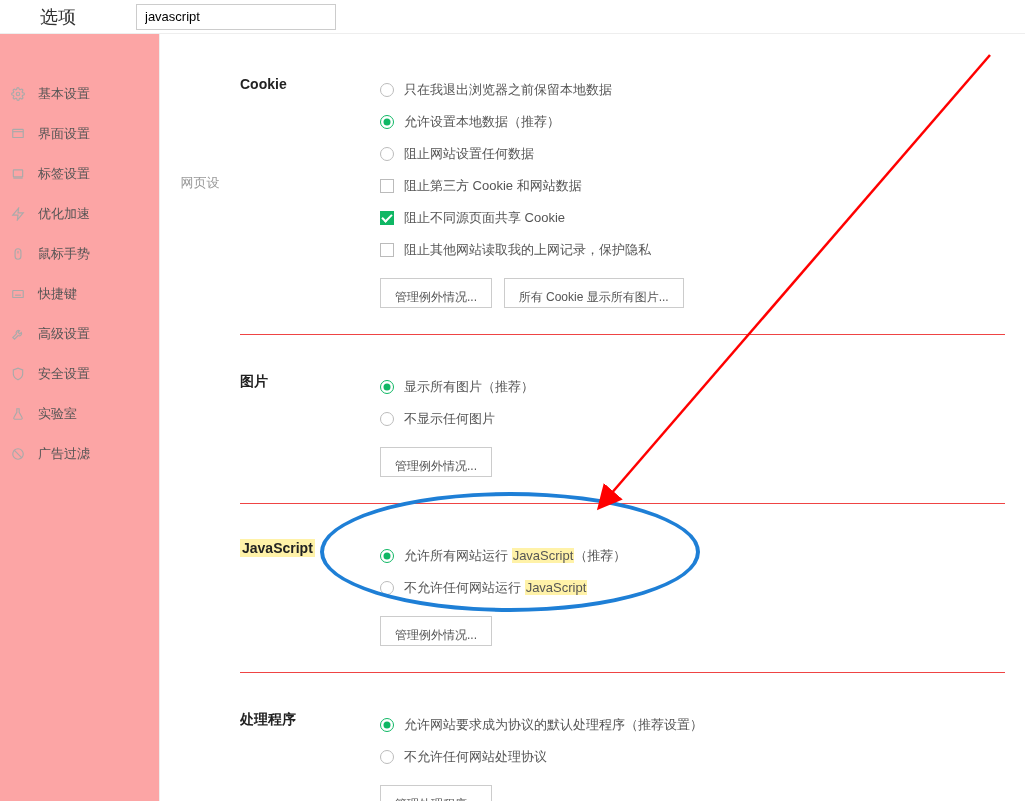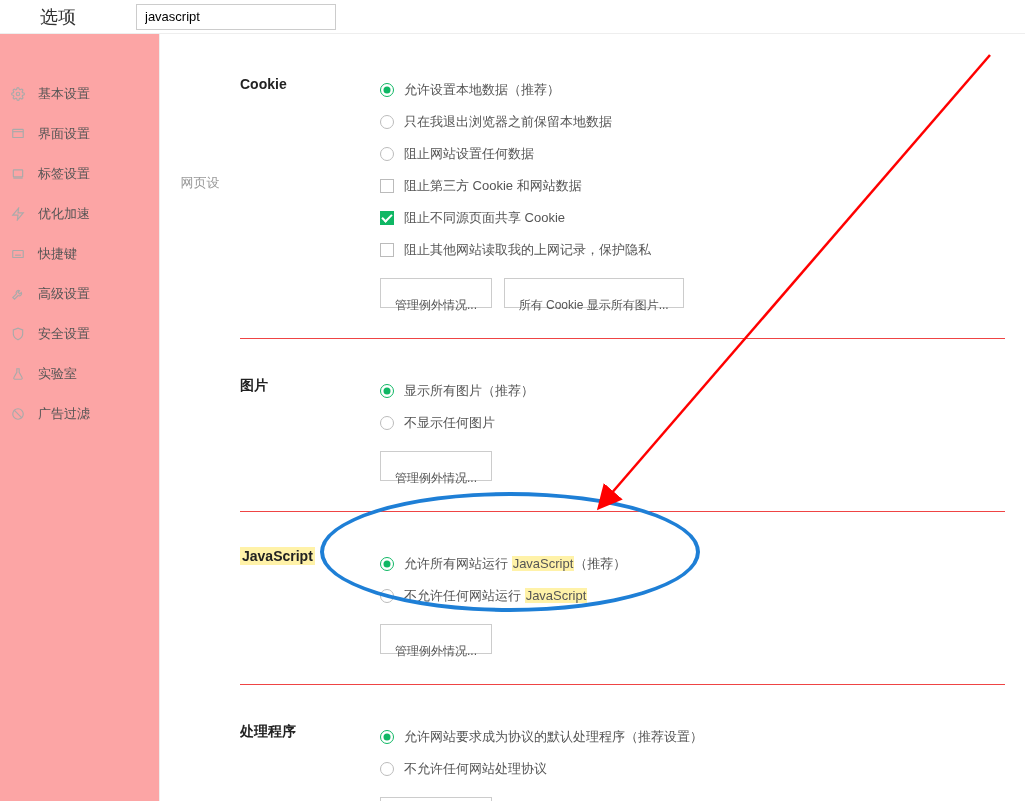--- a/index.html
+++ b/index.html
@@ -20,21 +20,21 @@
 .section-title-wrap { width: 140px; }
 .section-body { flex: 1; }
 .opt-row { display: flex; align-items: center; height: 32px; font-size: 13px; color: #555; }
 .radio, .checkbox { width: 14px; height: 14px; border: 1.5px solid #bbb; margin-right: 10px; flex-shrink: 0; position: relative; }
 .radio { border-radius: 50%; }
 .radio.checked { border-color: #0fb764; }
 .radio.checked::after { content: ""; position: absolute; width: 7px; height: 7px; background: #0fb764; border-radius: 50%; top: 50%; left: 50%; transform: translate(-50%, -50%); }
 .checkbox.checked { background: #0fb764; border-color: #0fb764; }
 .checkbox.checked::after { content: ""; position: absolute; left: 3px; top: 0px; width: 4px; height: 8px; border: solid #fff; border-width: 0 2px 2px 0; transform: rotate(45deg); }
 .btn-row { margin-top: 12px; }
-.btn { display: inline-block; height: 30px; line-height: 28px; padding: 12px 14px; border: 1px solid #ccc; background: #fff; font-size: 12px; color: #555; cursor: pointer; margin-right: 8px; }
+.btn { display: inline-block; height: 30px; line-height: 28px; padding: 4px 14px; border: 1px solid #ccc; background: #fff; font-size: 12px; color: #555; cursor: pointer; margin-right: 8px; }
 .hl { background: #fff2a8; padding: 0 1px; }
 .annot-ellipse { position: absolute; border: 4px solid #1e7fd6; border-radius: 50%; pointer-events: none; }
 .annot-arrow { position: absolute; pointer-events: none; }
 svg { display: block; }
 </style>
 </head>
 <body>
 
 <div class="header">
   <span class="header-title">选项</span>
@@ -74,20 +74,29 @@
       <span class="sidebar-icon">
           <svg width="14" height="14" viewBox="0 0 24 24" fill="none" stroke="currentColor" stroke-width="2">
             <polygon points="13 2 3 14 12 14 11 22 21 10 12 10 13 2"></polygon>
           </svg>
         </span>
       <span>优化加速</span>
     </div>
     <div class="sidebar-item">
       <span class="sidebar-icon">
           <svg width="14" height="14" viewBox="0 0 24 24" fill="none" stroke="currentColor" stroke-width="2">
+            <rect x="7" y="3" width="10" height="18" rx="5"></rect>
+            <line x1="12" y1="7" x2="12" y2="11"></line>
+          </svg>
+        </span>
+      <span>鼠标手势</span>
+    </div>
+    <div class="sidebar-item">
+      <span class="sidebar-icon">
+          <svg width="14" height="14" viewBox="0 0 24 24" fill="none" stroke="currentColor" stroke-width="2">
             <rect x="3" y="6" width="18" height="12" rx="1"></rect>
             <line x1="7" y1="14" x2="17" y2="14"></line>
           </svg>
         </span>
       <span>快捷键</span>
     </div>
     <div class="sidebar-item">
       <span class="sidebar-icon">
           <svg width="14" height="14" viewBox="0 0 24 24" fill="none" stroke="currentColor" stroke-width="2">
             <path d="M14.7 6.3a4 4 0 0 0-5.4 5.4L3 18l3 3 6.3-6.3a4 4 0 0 0 5.4-5.4L15 12l-3-3 2.7-2.7z"></path>
@@ -123,26 +132,26 @@
   </div>
 
   <div class="middle">网页设</div>
 
   <div class="content">
 
     <div class="section">
       <div class="section-title">Cookie</div>
       <div class="section-body">
         <div class="opt-row">
+            <span class="radio"></span>
+            <span>只在我退出浏览器之前保留本地数据</span>
+          </div>
+        <div class="opt-row">
             <span class="radio checked"></span>
             <span>允许设置本地数据（推荐）</span>
-          </div>
-        <div class="opt-row">
-            <span class="radio"></span>
-            <span>只在我退出浏览器之前保留本地数据</span>
           </div>
         <div class="opt-row">
             <span class="radio"></span>
             <span>阻止网站设置任何数据</span>
           </div>
         <div class="opt-row">
             <span class="checkbox"></span>
             <span>阻止第三方 Cookie 和网站数据</span>
           </div>
         <div class="opt-row">

